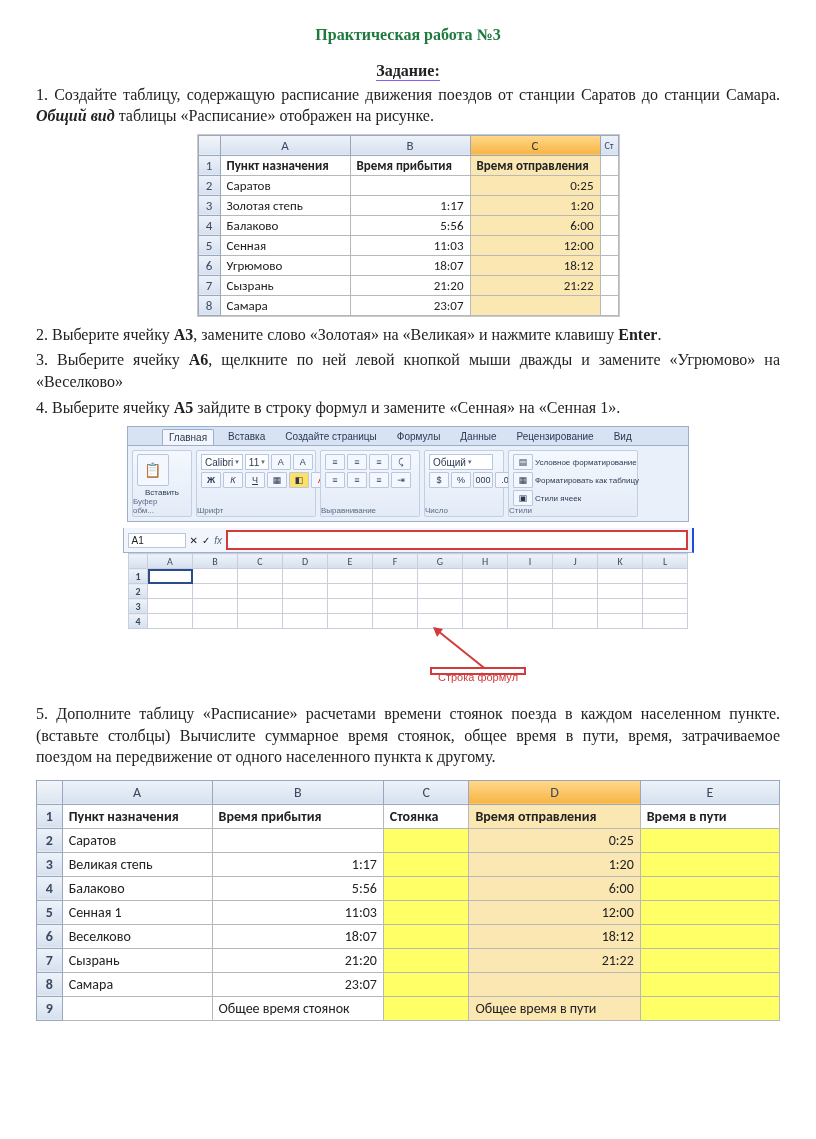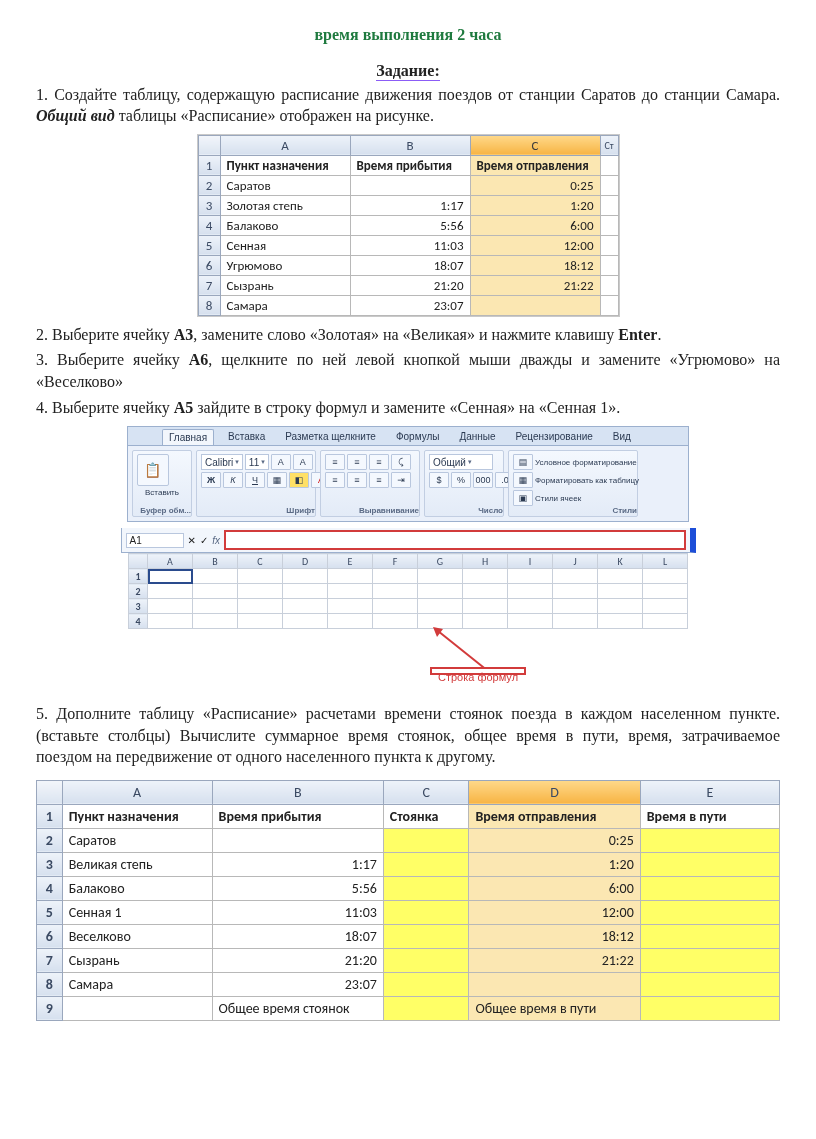--- a/index.html
+++ b/index.html
@@ -100,22 +100,22 @@
   .ribbon .groups { display:flex; padding:4px; gap:4px; background:#eaf0fa; }
   .ribbon .group {
     border:1px solid #c2cee2;
     border-radius:2px;
     padding:3px 4px 10px;
     background:linear-gradient(#f4f8fe,#e3ebf7);
     position:relative;
     display:flex; flex-direction:column; gap:2px;
   }
   .ribbon .group .glabel {
-    position:absolute; bottom:1px; left:0; right:0;
-    text-align:right; font-size:8px; color:#5a6a85;font-weight:bold;
+    position:absolute; bottom:1px; left:0; right:12px;
+    text-align:left; font-size:8px; color:#5a6a85;
   }
   .ribbon .btn {
     display:inline-flex; align-items:center; justify-content:center;
     min-width:14px; height:14px;
     border:1px solid #b9c7de; background:#f4f8fe;
     font-size:9px; padding:0 2px; border-radius:1px;
   }
   .ribbon .row { display:flex; gap:2px; align-items:center;}
   .ribbon .paste {
     width:30px;height:30px;border:1px solid #b9c7de;background:#f4f8fe;
@@ -124,21 +124,21 @@
   .ribbon .select {
     border:1px solid #b9c7de; background:#fff; padding:0 3px; height:14px; display:inline-flex; align-items:center; gap:2px;
   }
   .ribbon .select .caret { font-size:7px; color:#5a6a85;}
 
   .fbar-wrap { display:flex; justify-content:center; }
   .fbar {
     width:560px;
     font-family: "Segoe UI", Tahoma, sans-serif;
     font-size:10px;
-    border-left:1px solid #9cb0ce;border-right:6px solid #1d4ed8;border-bottom:1px solid #9cb0ce;
+    border-left:1px solid #9cb0ce;border-right:2px solid #1d4ed8;border-bottom:1px solid #9cb0ce;
     background:#f2f6fc;
     padding:2px 4px;
     display:flex; align-items:center; gap:4px;
     position:relative;
   }
   .fbar .namebox { background:#fff; border:1px solid #b9c7de; width:50px; padding:1px 3px; }
   .fbar .fx { color:#5a6a85; font-style:italic; }
   .fbar .formula-input {
     flex:1; background:#fff; border:2px solid #d23b3b; height:16px;
   }
@@ -185,21 +185,21 @@
   .xl2 .corner{ background:linear-gradient(#f3f6fb,#dbe4f0); border:1px solid #9aa7bd; width:24px;}
   .xl2 .hdrcell{ font-weight:bold; }
   .xl2 td.num{ text-align:right; }
   .xl2 td.ylw{ background:#ffff66; }
   .xl2 td.sel{ background:#fbe7b2; }
 </style>
 </head>
 <body>
 
 <div class="title-block">
-  <div>время выполнения 2 часа</div>
+  <div>Практическая работа №3</div>
 </div>
 
 <div class="task-heading"><span>Задание:</span></div>
 
 <p>
   <span>1. </span><span>Создайте таблицу, содержащую расписание движения поездов от станции Саратов до станции Самара. </span><span class="bi">Общий вид</span><span> таблицы «Расписание» отображен на рисунке.</span>
 </p>
 
 <div class="xl-wrap">
 <table class="xl">
@@ -281,21 +281,21 @@
 </p>
 <p style="text-align:justify">
   <span>4.  </span><span>Выберите ячейку </span><span class="b">А5</span><span> зайдите в строку формул и замените «Сенная» на «Сенная 1».</span>
 </p>
 
 <div class="ribbon-wrap">
 <div class="ribbon">
   <div class="tabs" id="ribbon-tabs">
         <span class="tab active">Главная</span>
         <span class="tab">Вставка</span>
-        <span class="tab">Разметка щелкните</span>
+        <span class="tab">Создайте страницы</span>
         <span class="tab">Формулы</span>
         <span class="tab">Данные</span>
         <span class="tab">Рецензирование</span>
         <span class="tab">Вид</span>
       </div>
   <div class="groups">
     <div class="group" style="width:50px">
       <div class="paste">📋</div>
       <div style="font-size:8px;text-align:center">Вставить</div>
       <div class="glabel">Буфер обм...</div>

